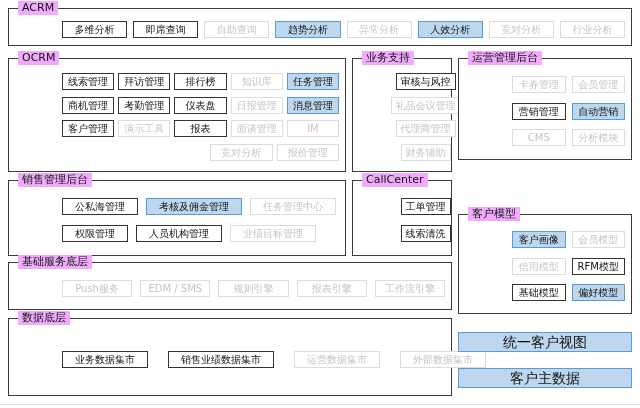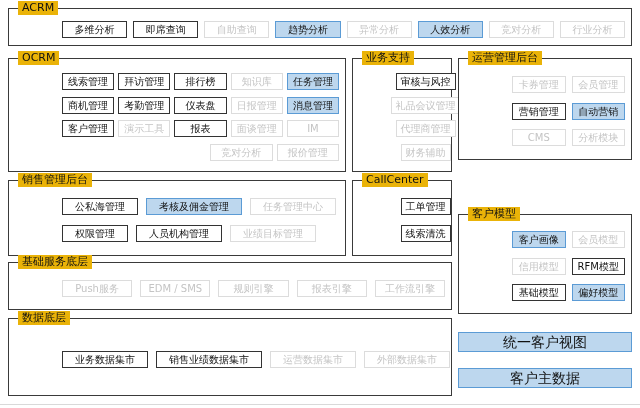--- a/index.html
+++ b/index.html
@@ -7,21 +7,21 @@
   body {
     width:640px; height:408px; overflow:hidden;
     font-family:"DejaVu Sans","Liberation Sans",sans-serif;
     color:#1a1a1a;
   }
   .canvas { position:relative; width:640px; height:408px; background:#fff; }
 
   
   .section { position:absolute; border:1px solid #3a3a3a; background:#fff; }
   .sec-label {
-    position:absolute; top:-8px; left:9px; background:#eab308;
+    position:absolute; top:-8px; left:9px; background:#f0abfc;
     padding:0 4px; font-size:11px; line-height:14px; color:#111; white-space:nowrap;
   }
   .sec-body {
     position:relative; height:100%; width:100%;
     display:flex; flex-direction:column; justify-content:space-evenly;
     padding:7px 6px 3px;
   }
   .row { display:flex; gap:5px; align-items:center;padding-left:47px; }
 
   
@@ -61,21 +61,21 @@
   #sec-rec   .row { gap:6px; }
   #sec-sales .box { padding:0 12px; }
   #sec-sales .row { gap:8px; }
   #sec-cc    .box { width:86px; }
   #sec-cc    .row { justify-content:center; }
   #sec-model .box { width:78px; }
   #sec-model .row { gap:6px; }
   #sec-infra .box { flex:1; }
   #sec-infra .row { gap:8px; }
   #sec-data  .box { padding:0 12px; }
-  #sec-data  .row { gap:8px;font-family:Liberation Serif, serif; }
+  #sec-data  .row { gap:20px;font-family:Liberation Serif, serif; }
 
   
   .standalone { position:absolute; height:20px; font-size:14px; }
   #box-unified { left:458px; top:332px; width:174px; }
   #box-master  { left:458px; top:368px; width:174px; }
 
   .bottom-divider {
     position:absolute; left:0px; right:0px; bottom:3px;
     border-top:1px solid #d9d9d9;
   }

